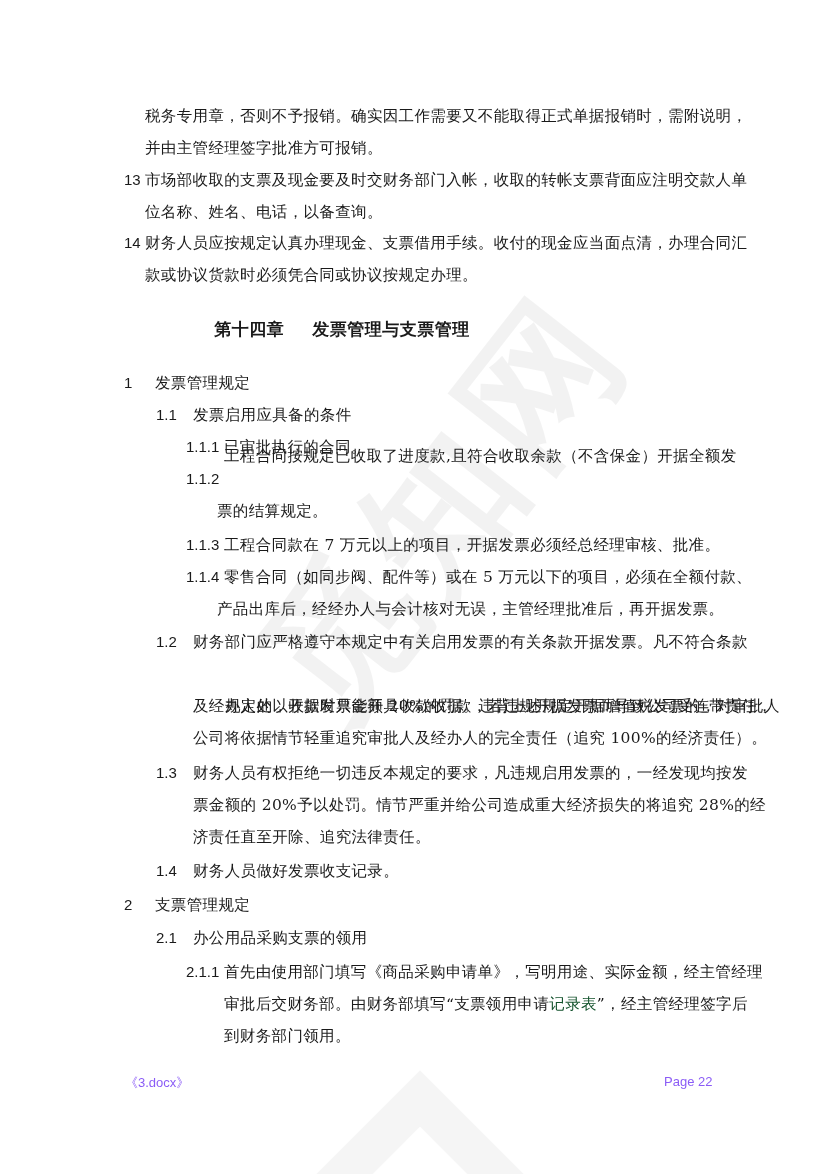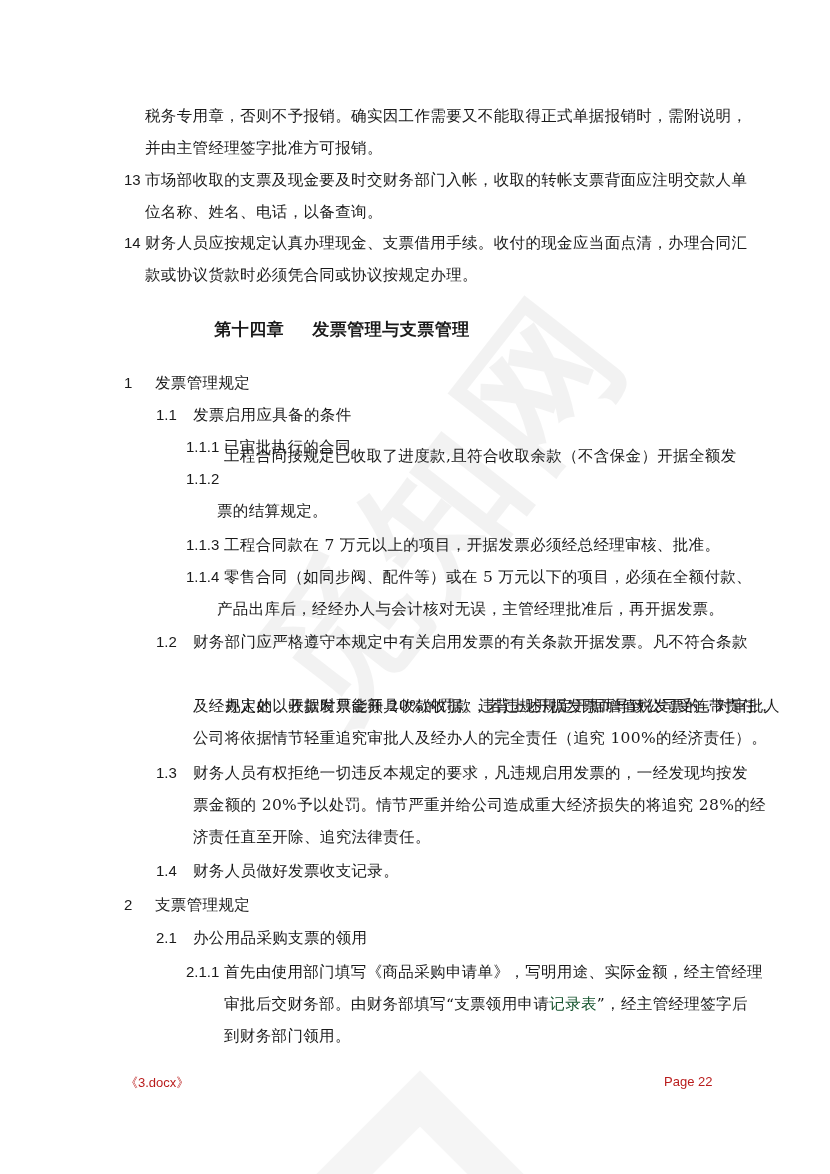--- a/index.html
+++ b/index.html
@@ -32,21 +32,21 @@
   }
   .heading {
     position: absolute; left: 0; width: 684px; text-align: center; top: 318px;
     font-family: "DejaVu Sans", sans-serif; font-weight: bold; font-size: 17px; line-height: 22px;
     letter-spacing: 0.5px;
   }
   .heading .gap { display: inline-block; width: 28px; }
   .red { color: #14532d; }
   .footer {
     position: absolute; top: 1074px; font-family: "Liberation Sans", sans-serif; font-size: 13px;
-    color: #b91c1c;
+    color: #8b5cf6;
   }
 </style>
 </head>
 <body>
 
 <div class="page">
 
   <div class="watermark">觅知网</div>
   <div class="watermark2"></div>
 

